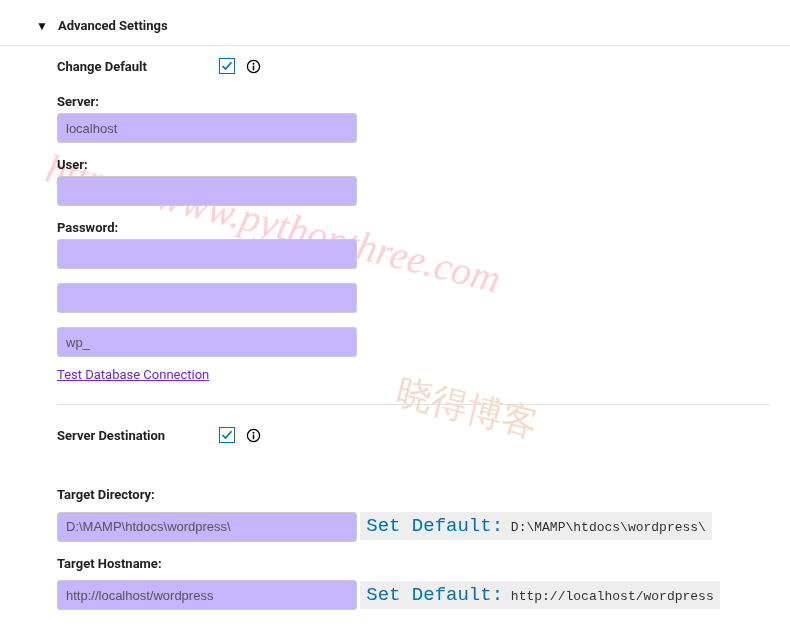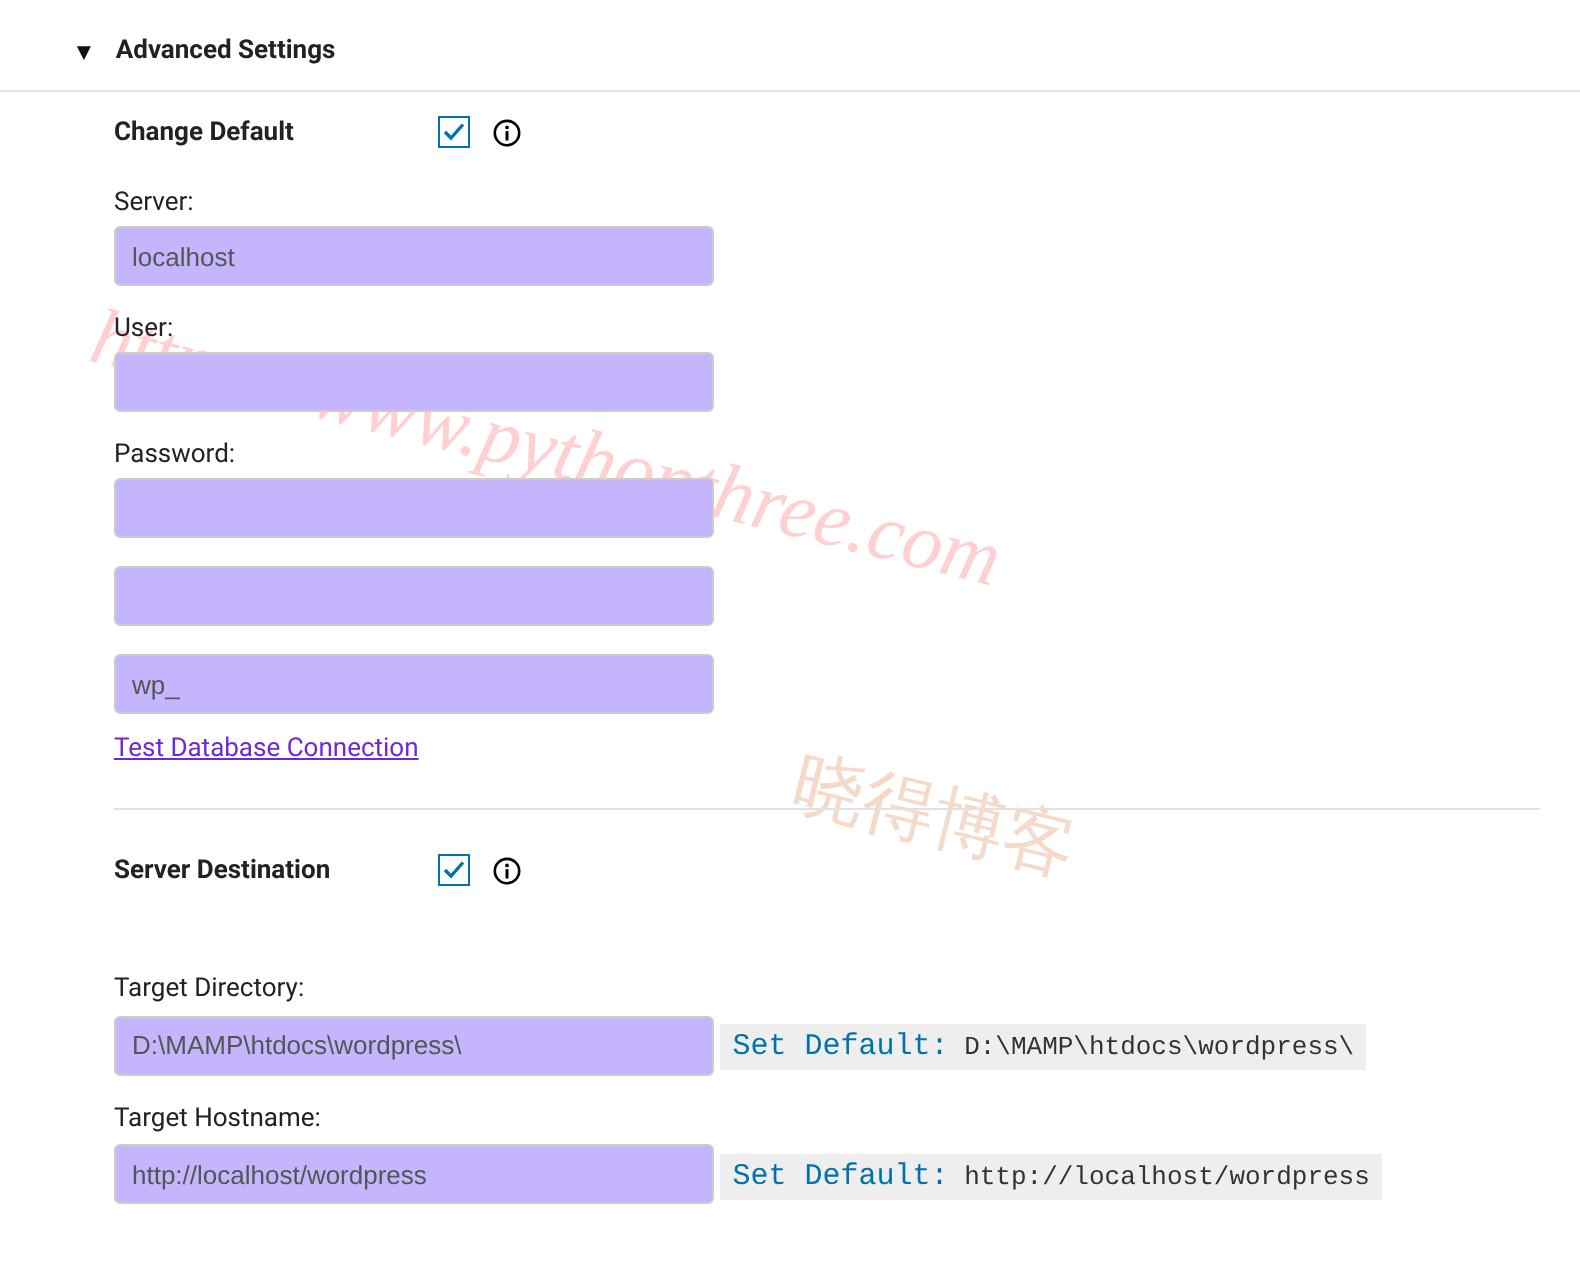--- a/index.html
+++ b/index.html
@@ -72,21 +72,21 @@
       display: inline-flex;
       align-items: center;
       justify-content: center;
       color: #000;
     }
     .info-icon svg {
       width: 15px;
       height: 15px;
     }
     .field-label {
-      font-weight: 400;
+      font-weight: 700;
       font-size: 13px;
       color: #222;
       display: block;
       margin-bottom: 4px;
     }
     .text-input {
       width: 300px;
       height: 30px;
       padding: 4px 8px;
       border: 1px solid #ccc;
@@ -115,21 +115,21 @@
     }
     .default-row {
       margin-top: 6px;
       display: inline-block;
       background: #eeeeee;
       padding: 3px 6px;
     }
     .default-label {
       font-family: "Courier New", Courier, monospace;
       color: #0073aa;
-      font-size: 15px;
+      font-size: 19px;
     }
     .default-value {
       font-family: "Courier New", Courier, monospace;
       color: #333;
       font-size: 13px;
     }
     .watermark {
       position: absolute;
       font-size: 40px;
       font-family: Georgia, "Times New Roman", serif;

